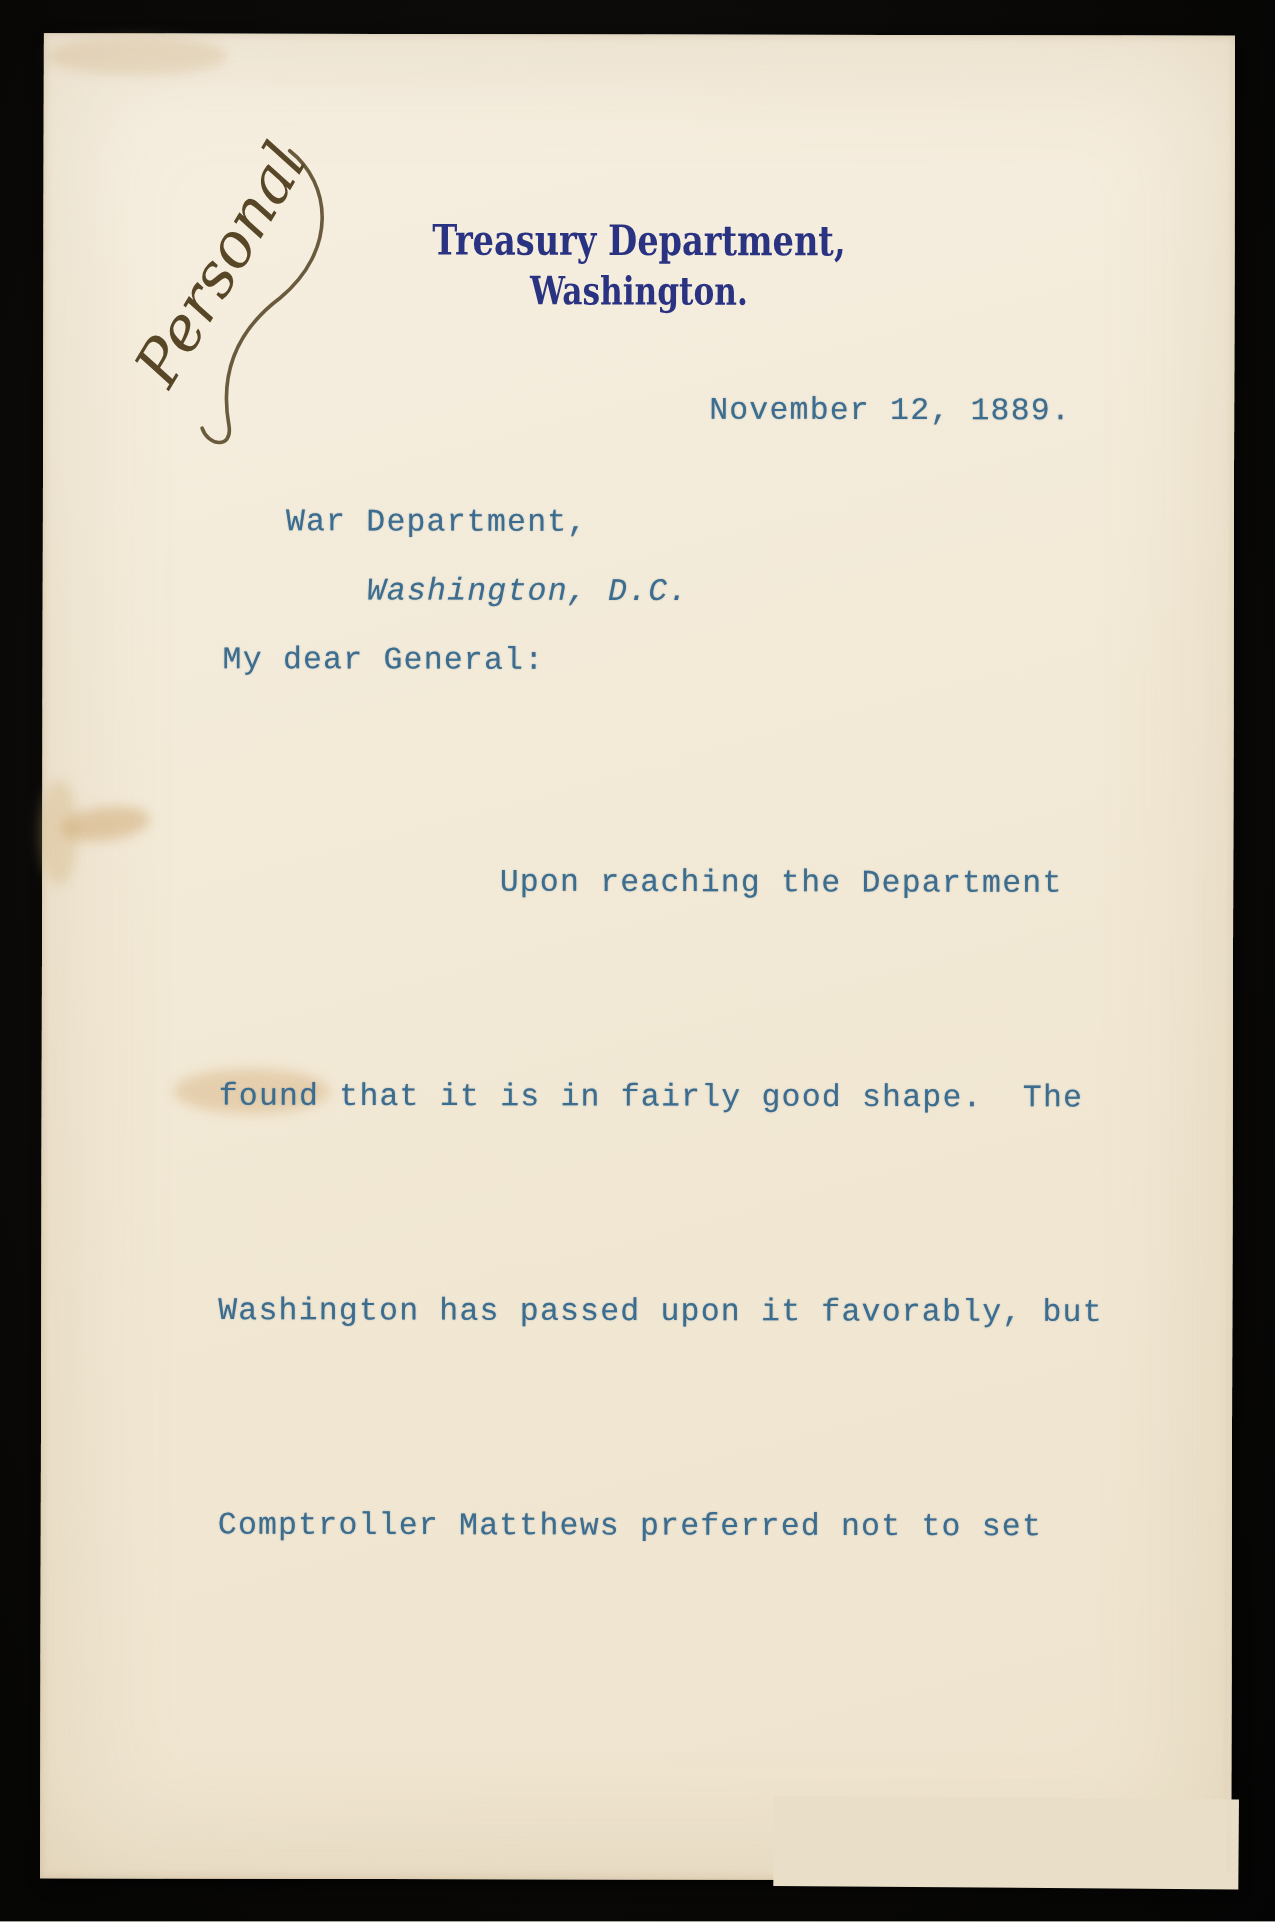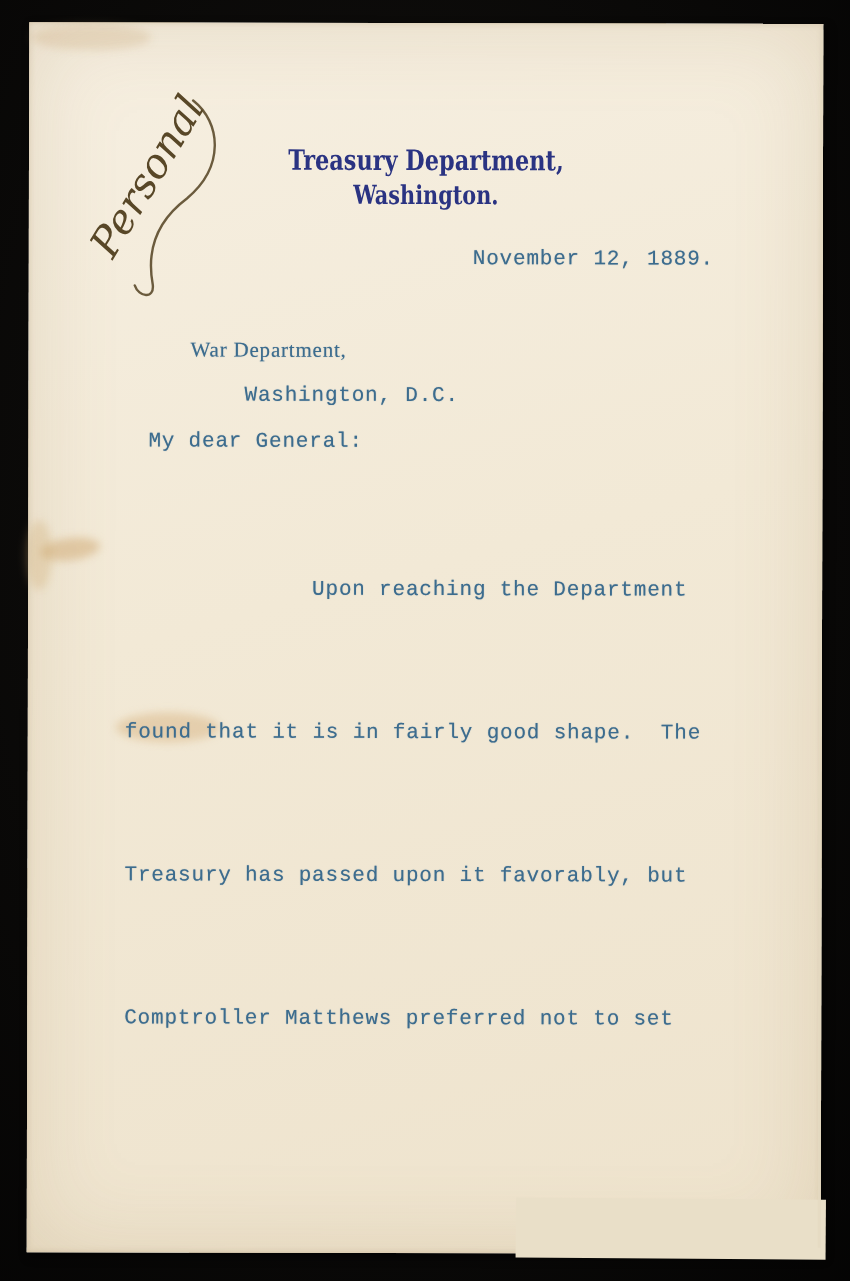--- a/index.html
+++ b/index.html
@@ -83,27 +83,27 @@
   
   .typed {
     position: absolute;
     font-family: "Liberation Mono", monospace;
     font-size: 21px;
     letter-spacing: 0.8px;
     color: var(--typewriter_ink, #3c6c8e);
     white-space: pre;
     text-shadow: 0 0 1px rgba(60,108,142,.55);
   }
-  .date-line   { top: 224px; left: 444px; }
+  .date-line   { top: 240px; left: 444px; }
   .addr-0      { top: 269px; left: 100px; }
-  .addr-1      { top: 315px; left: 162px; font-family: Liberation Serif, serif; }
-  .addr-2      { top: 361px; left: 216px; }
+  .addr-1      { top: 315px; left: 162px; }
+  .addr-2      { top: 361px; left: 216px; font-style: italic; }
   .salutation  { top: 407px; left: 100px; margin-left: 20px; }
   .letter-body { top: 448px; left: 97px; line-height: 47.6px; }
-  .body-line   { white-space: pre; }
+  .body-line   { white-space: pre; margin-left: 21px; }
   .body-line.first { text-indent: 187px; }
 </style>
 </head>
 <body>
 
 <div class="stage">
   <div class="paper">
 
     <div class="sheet-behind"></div>
     <div class="edge-right"></div>
@@ -126,21 +126,21 @@
     <div class="typed date-line">November 12, 1889.</div>
 
     <div class="typed addr-1">War Department,</div>
     <div class="typed addr-2">Washington, D.C.</div>
 
     <div class="typed salutation">My dear General:</div>
 
     <div class="typed letter-body">
       <div class="body-line first">Upon reaching the Department</div>
       <div class="body-line">found that it is in fairly good shape.  The</div>
-      <div class="body-line">Treasury has passed upon it favorably, but</div>
+      <div class="body-line">Washington has passed upon it favorably, but</div>
       <div class="body-line">Comptroller Matthews preferred not to set</div>
       
       
       
       
       
       
       
       
     </div>

